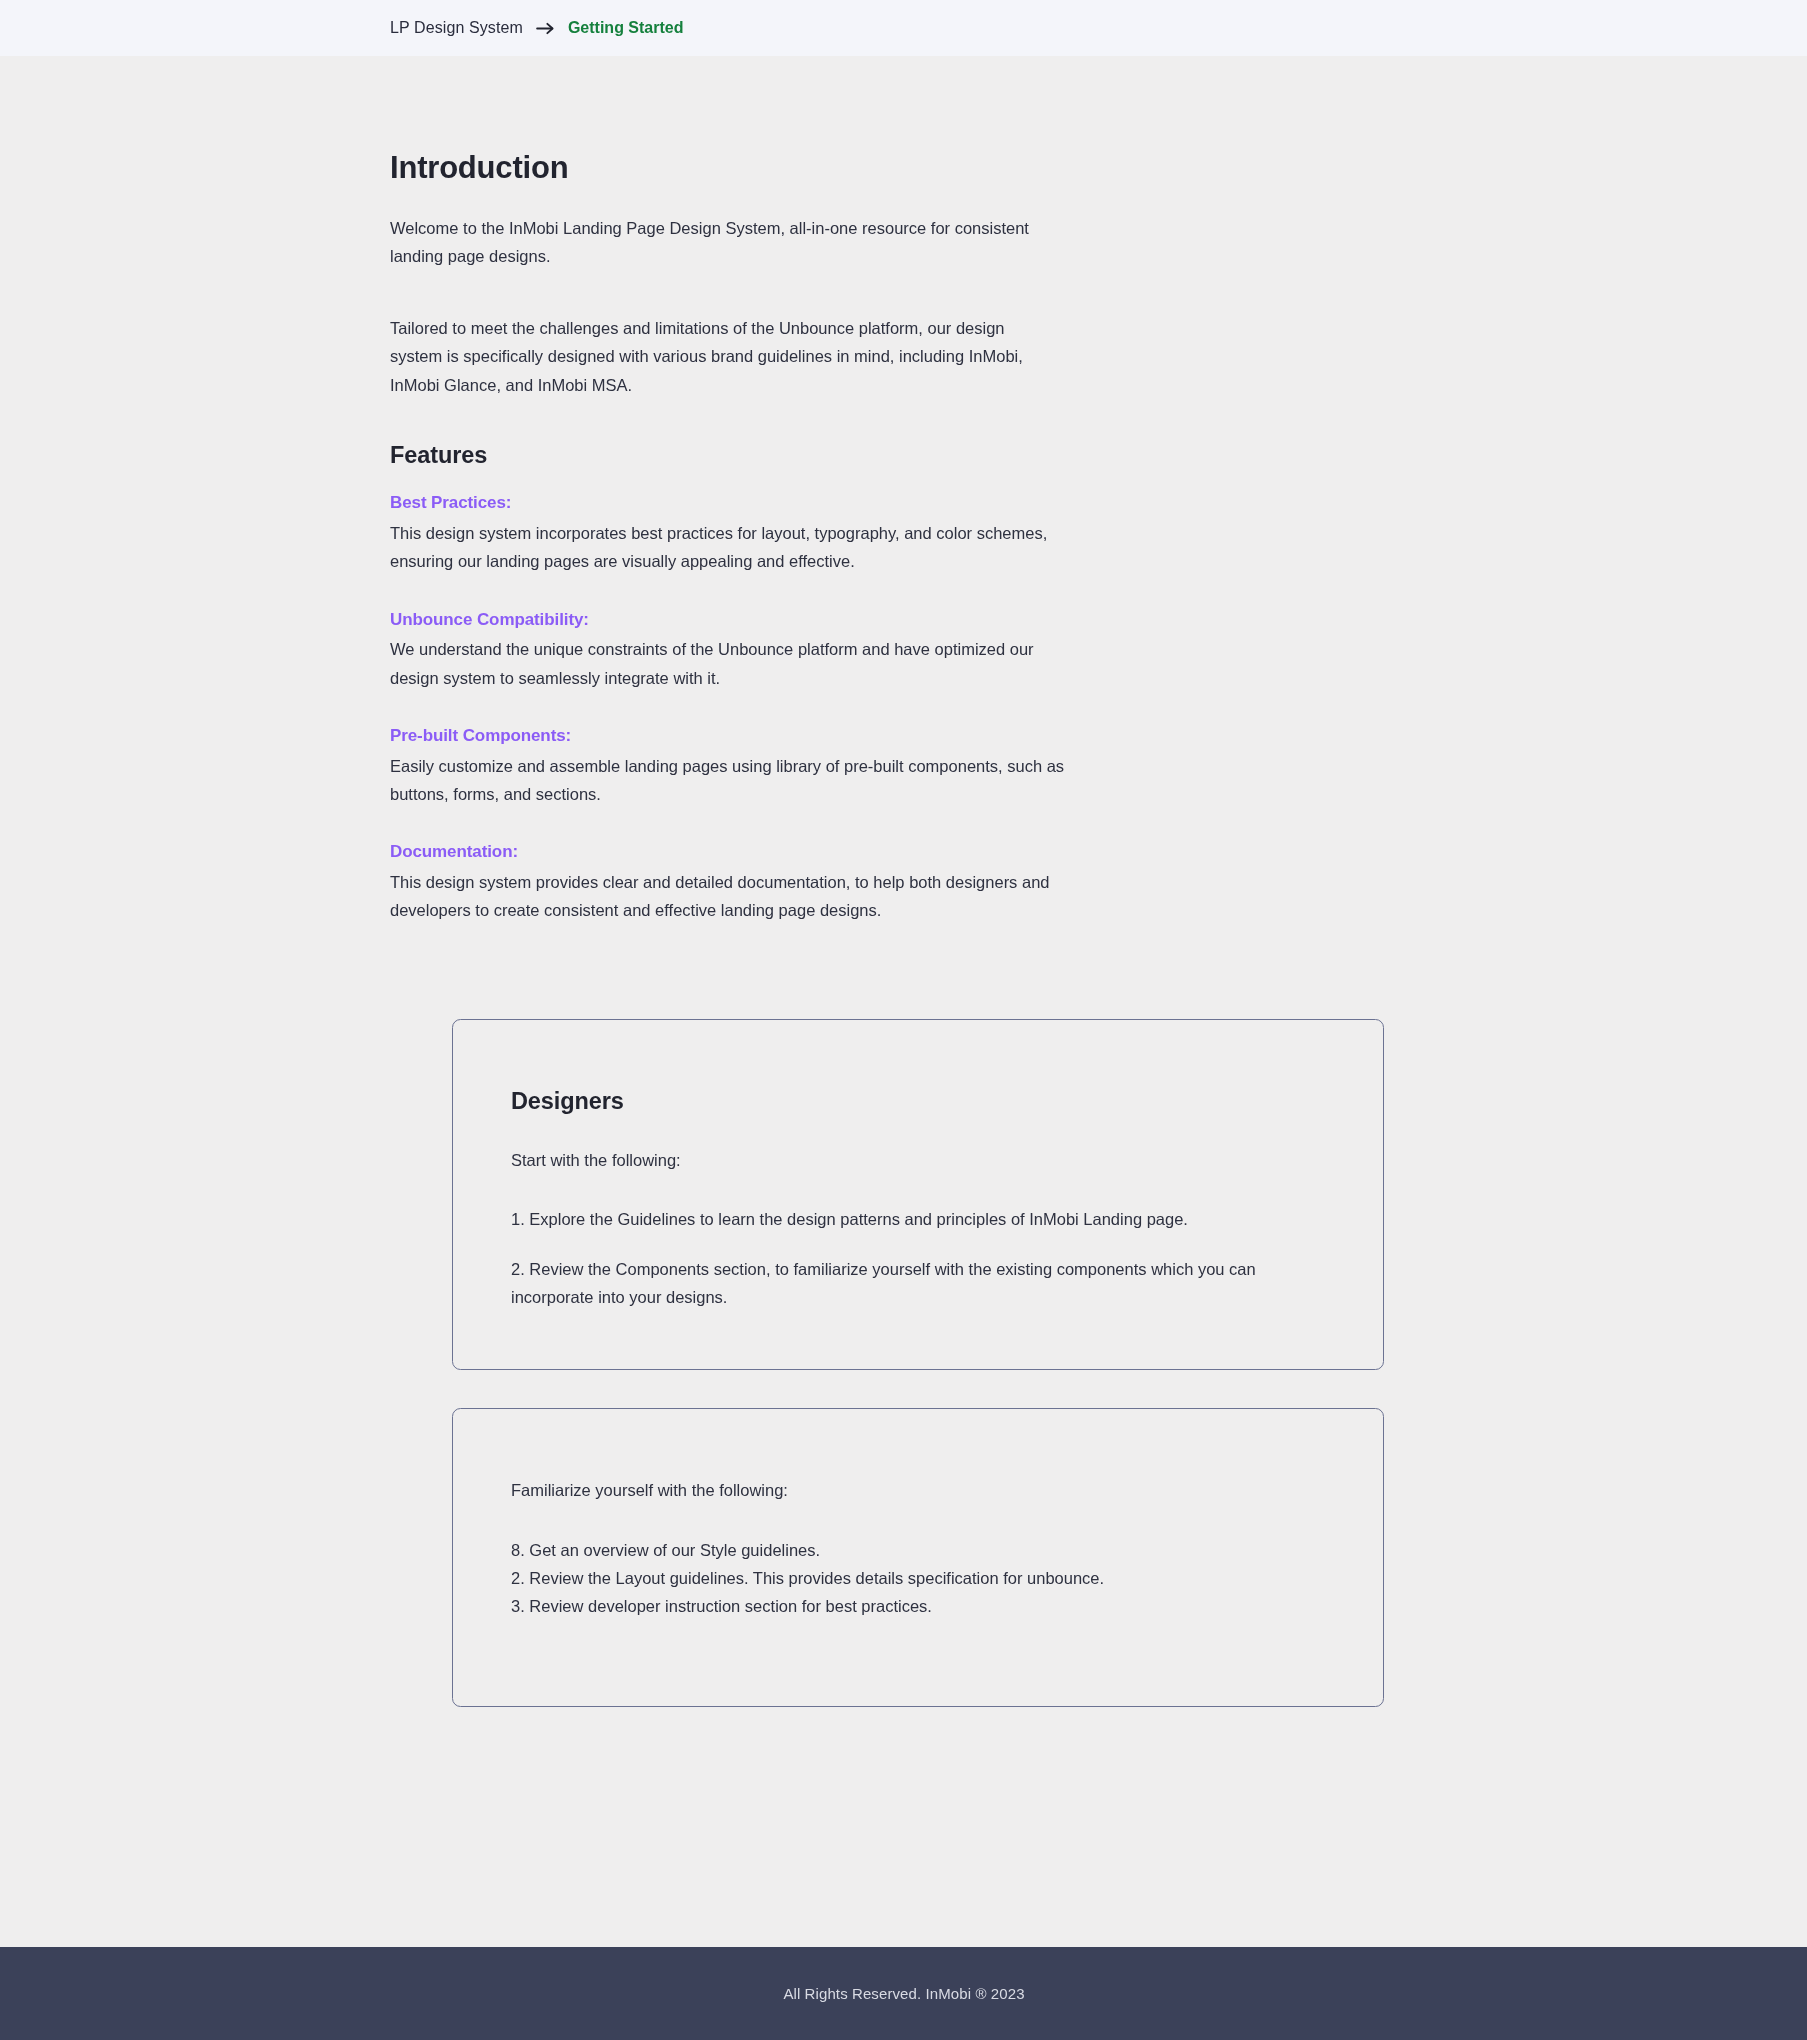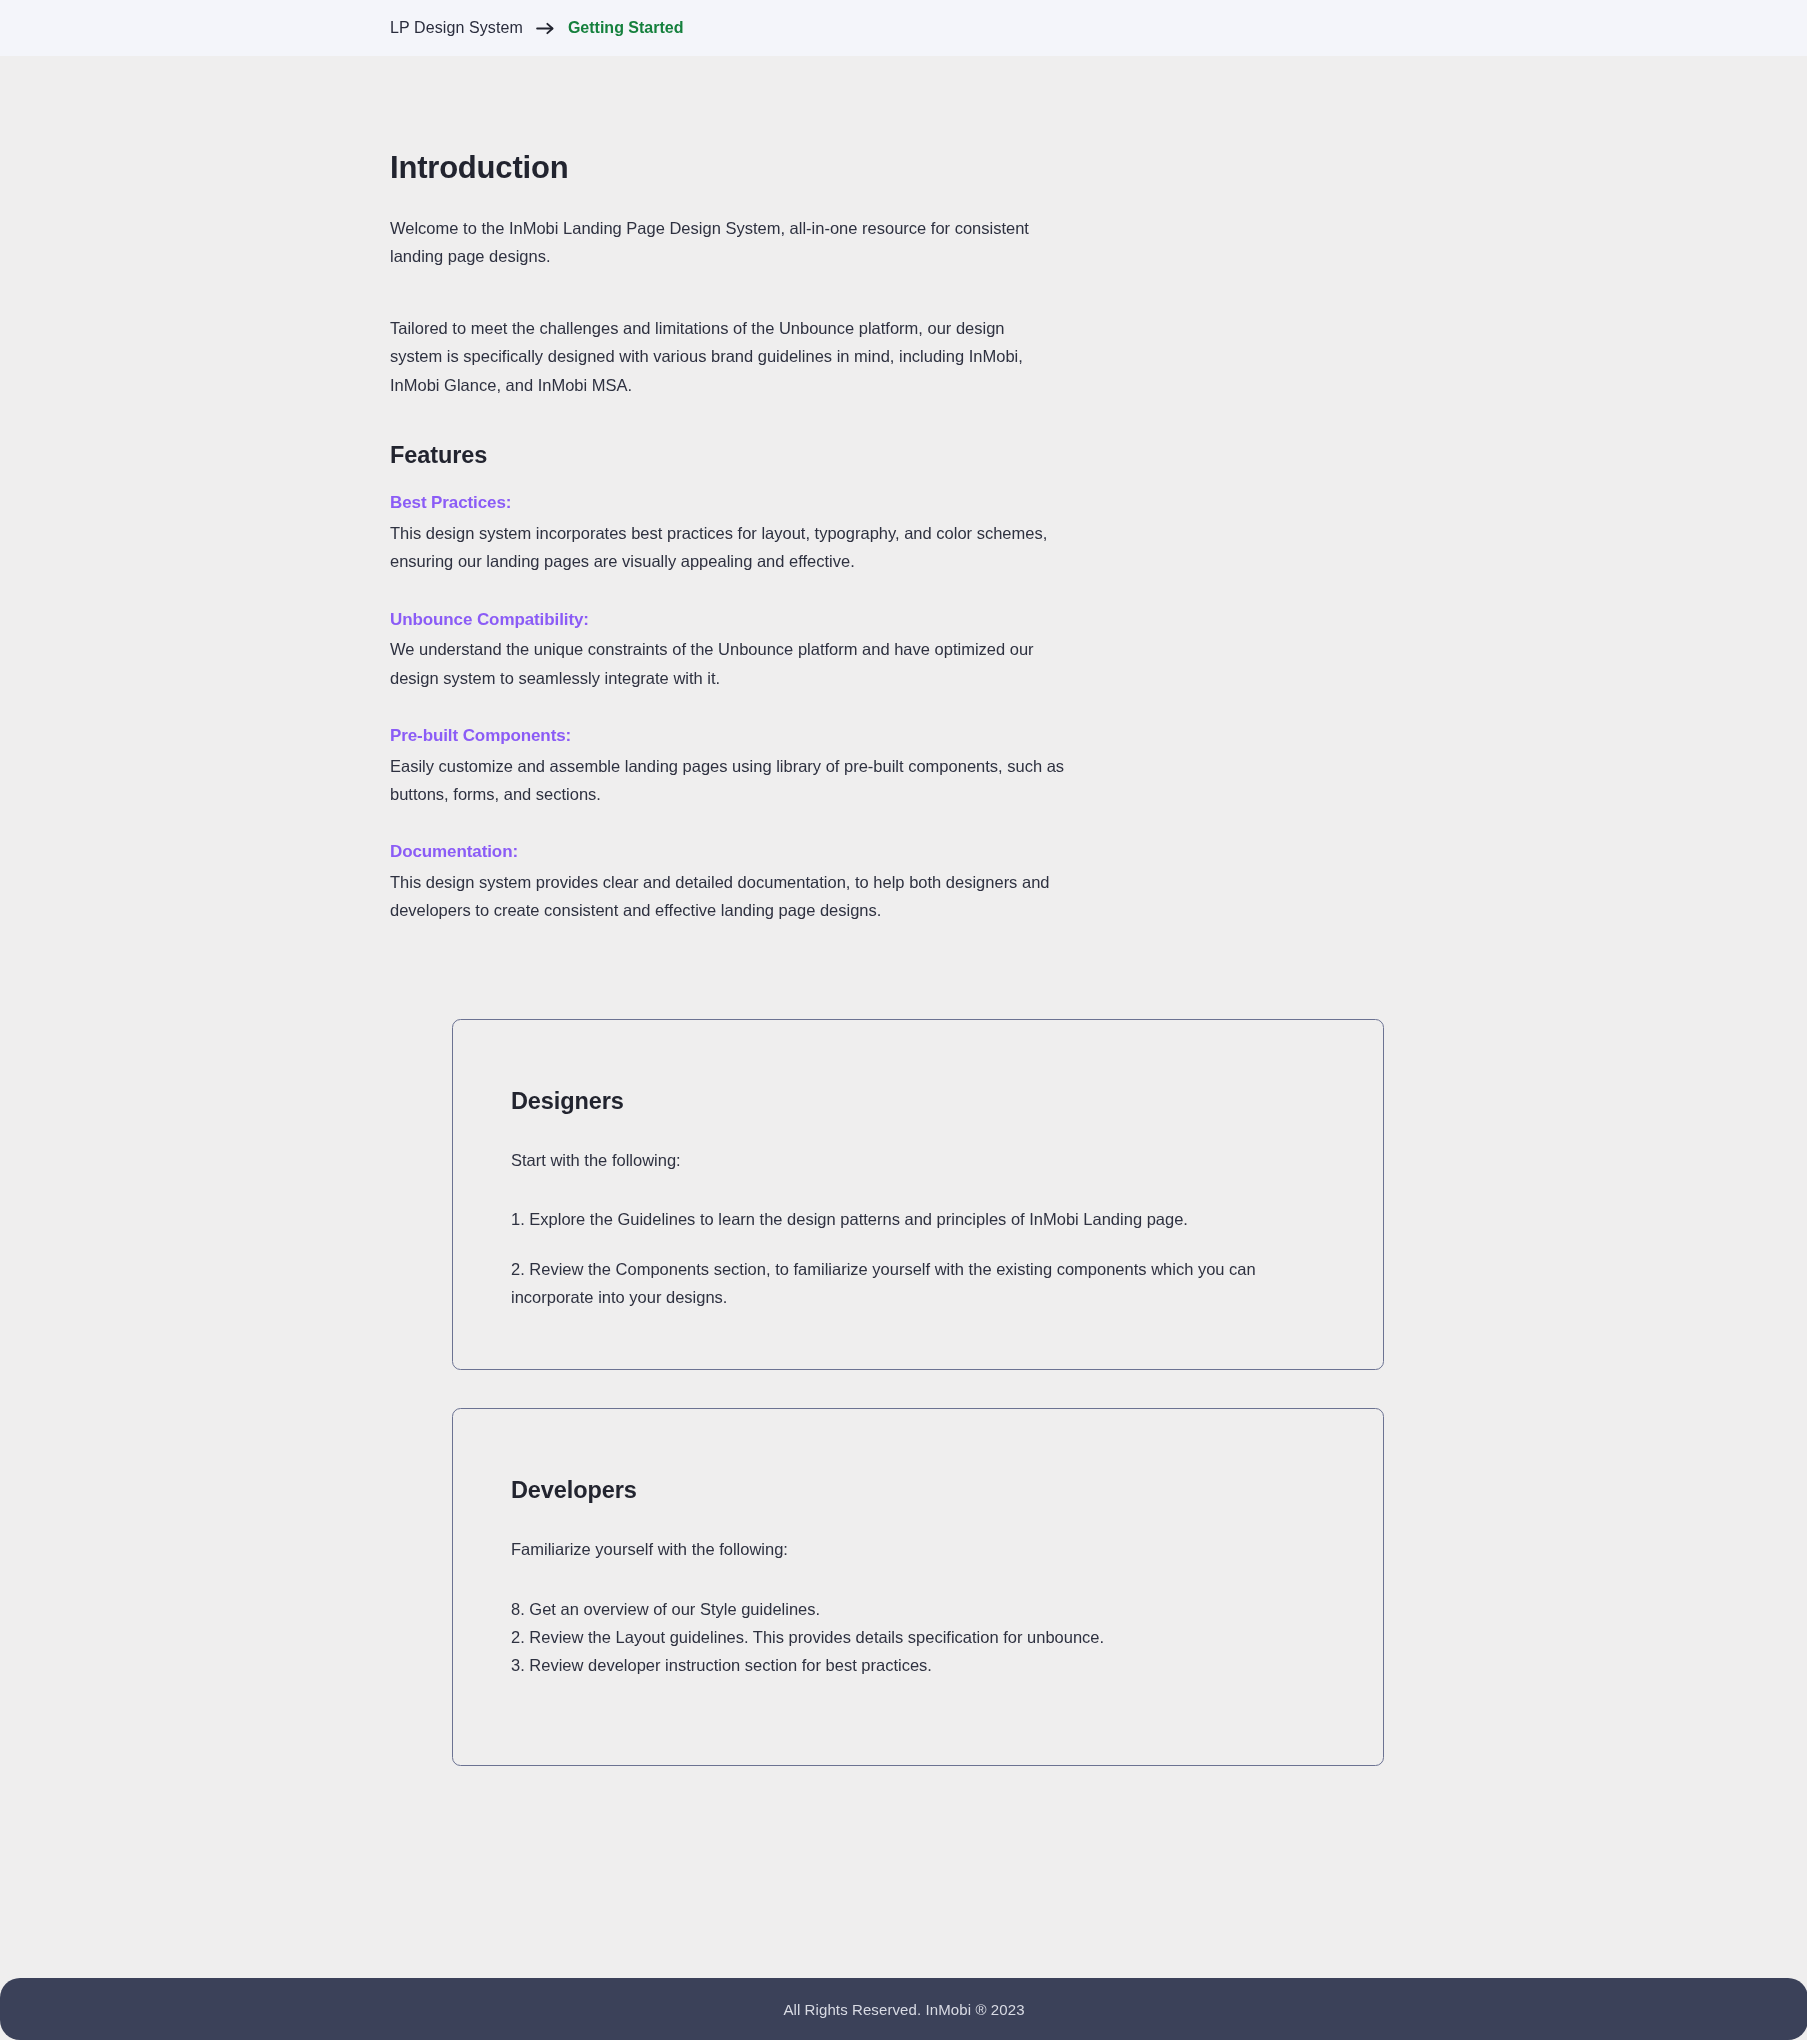--- a/index.html
+++ b/index.html
@@ -131,28 +131,27 @@
     font-size: 16.5px;
     line-height: 1.72;
     color: #2e3140;
     margin-bottom: 21px;
   }
   .card-step:last-child { margin-bottom: 0; }
   .card-steps-tight .card-step { margin-bottom: 0; }
 
   
   .footer {
-    height: 62px;
+    height: 93px;
     background: #3b4159;
     display: flex;
     align-items: center;
     justify-content: center;
     flex: 0 0 auto;
     margin-top: 122px;
-    border-radius: 20px;
   }
   .footer-text {
     color: #d9dbe4;
     font-size: 15px;
     letter-spacing: 0.1px;
   }
 </style>
 </head>
 <body>
 
@@ -211,21 +210,20 @@
     <div class="cards">
 
       <section class="card">
         <h3 class="card-title">Designers</h3>
         <p class="card-intro">Start with the following:</p>
         <p class="card-step">1. Explore the Guidelines to learn the  design patterns and principles of InMobi Landing page.</p>
         <p class="card-step">2. Review the Components section, to familiarize yourself with the existing components which you can incorporate into your designs.</p>
       </section>
 
       <section class="card card-dev">
-        <h3 class="card-title">Developers</h3>
         <p class="card-intro">Familiarize yourself with the following:</p>
         <div class="card-steps-tight">
           <p class="card-step">8. Get an overview of our Style guidelines.</p>
           <p class="card-step">2. Review the Layout guidelines. This provides details specification for unbounce.</p>
           <p class="card-step">3. Review developer instruction section for best practices.</p>
         </div>
       </section>
 
     </div>
 

